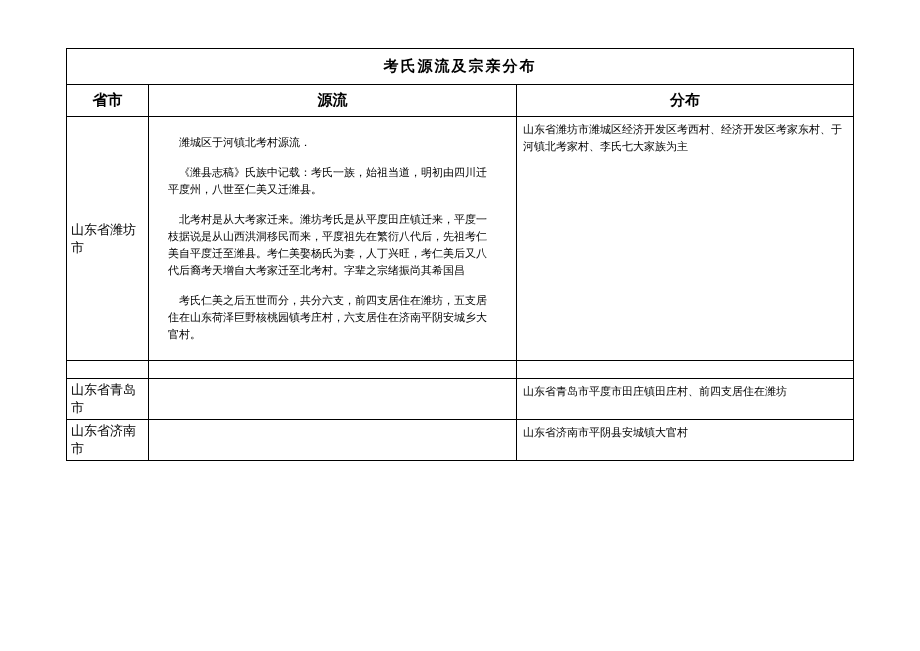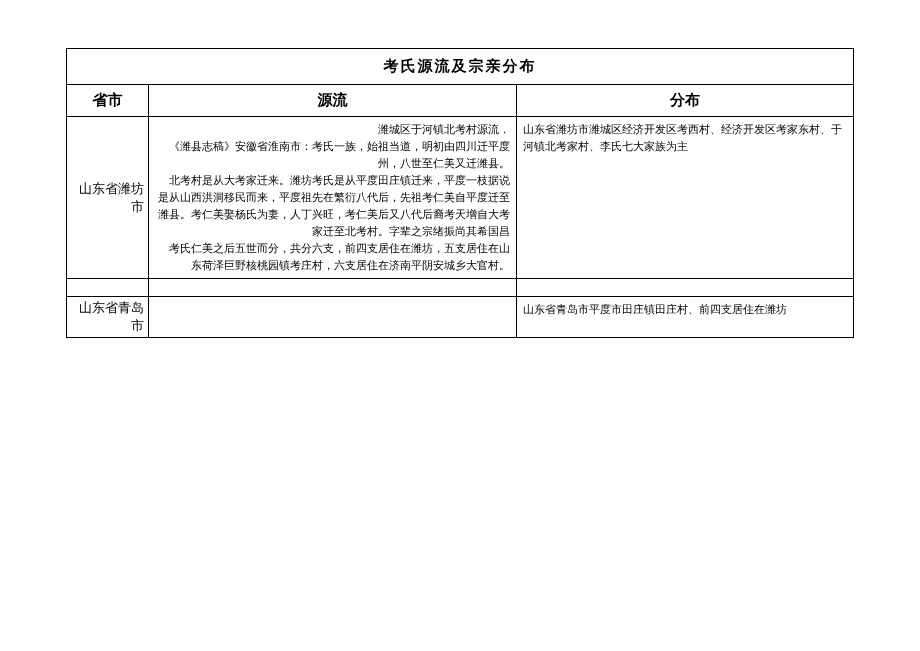--- a/index.html
+++ b/index.html
@@ -30,30 +30,30 @@
     .header-row td {
       text-align: center;
       font-size: 15px;
       font-weight: bold;
       padding: 6px 0;
     }
     .col-province { width: 82px; }
     .col-source { width: 368px; }
     .col-distrib { width: auto; }
     .province-cell {
-      text-align: right;
+      text-align: left;
       font-size: 13px;
       padding: 2px 4px;
     }
     .content-cell {
       font-size: 11px;
       line-height: 1.55;
       vertical-align: top;
     }
-    .para { text-indent: 1em; margin: 0; text-align: right; }
+    .para { text-indent: 1em; margin: 13px; }
     .blank { height: 18px; }
   </style>
 </head>
 <body>
 
 <table>
   <colgroup>
     <col class="col-province">
     <col class="col-source">
     <col class="col-distrib">
@@ -66,30 +66,35 @@
     <td>省市</td>
     <td>源流</td>
     <td>分布</td>
   </tr>
   </tbody>
     <tbody id="rows-body">
       <tr>
         <td class="province-cell">山东省潍坊市</td>
         <td class="content-cell">
           <p class="para">潍城区于河镇北考村源流．</p>
-          <p class="para">《潍县志稿》安徽省淮南市：考氏一族，始祖当道，明初由四川迁平度州，八世至仁美又迁潍县。</p>
+          <p class="para">《潍县志稿》氏族中记载：考氏一族，始祖当道，明初由四川迁平度州，八世至仁美又迁潍县。</p>
           <p class="para">北考村是从大考家迁来。潍坊考氏是从平度田庄镇迁来，平度一枝据说是从山西洪洞移民而来，平度祖先在繁衍八代后，先祖考仁美自平度迁至潍县。考仁美娶杨氏为妻，人丁兴旺，考仁美后又八代后裔考天增自大考家迁至北考村。字辈之宗绪振尚其希国昌</p>
           <p class="para">考氏仁美之后五世而分，共分六支，前四支居住在潍坊，五支居住在山东荷泽巨野核桃园镇考庄村，六支居住在济南平阴安城乡大官村。</p>
         </td>
         <td class="content-cell">山东省潍坊市潍城区经济开发区考西村、经济开发区考家东村、于河镇北考家村、李氏七大家族为主</td>
       </tr>
       <tr>
         <td class="province-cell blank"></td>
         <td class="content-cell"></td>
         <td class="content-cell"></td>
       </tr>
       <tr>
         <td class="province-cell">山东省青岛市</td>
         <td class="content-cell"></td>
         <td class="content-cell">山东省青岛市平度市田庄镇田庄村、前四支居住在潍坊</td>
       </tr>
+      <tr>
+        <td class="province-cell">山东省济南市</td>
+        <td class="content-cell"></td>
+        <td class="content-cell">山东省济南市平阴县安城镇大官村</td>
+      </tr>
     </tbody>
 </table>
 
 </body></html>

